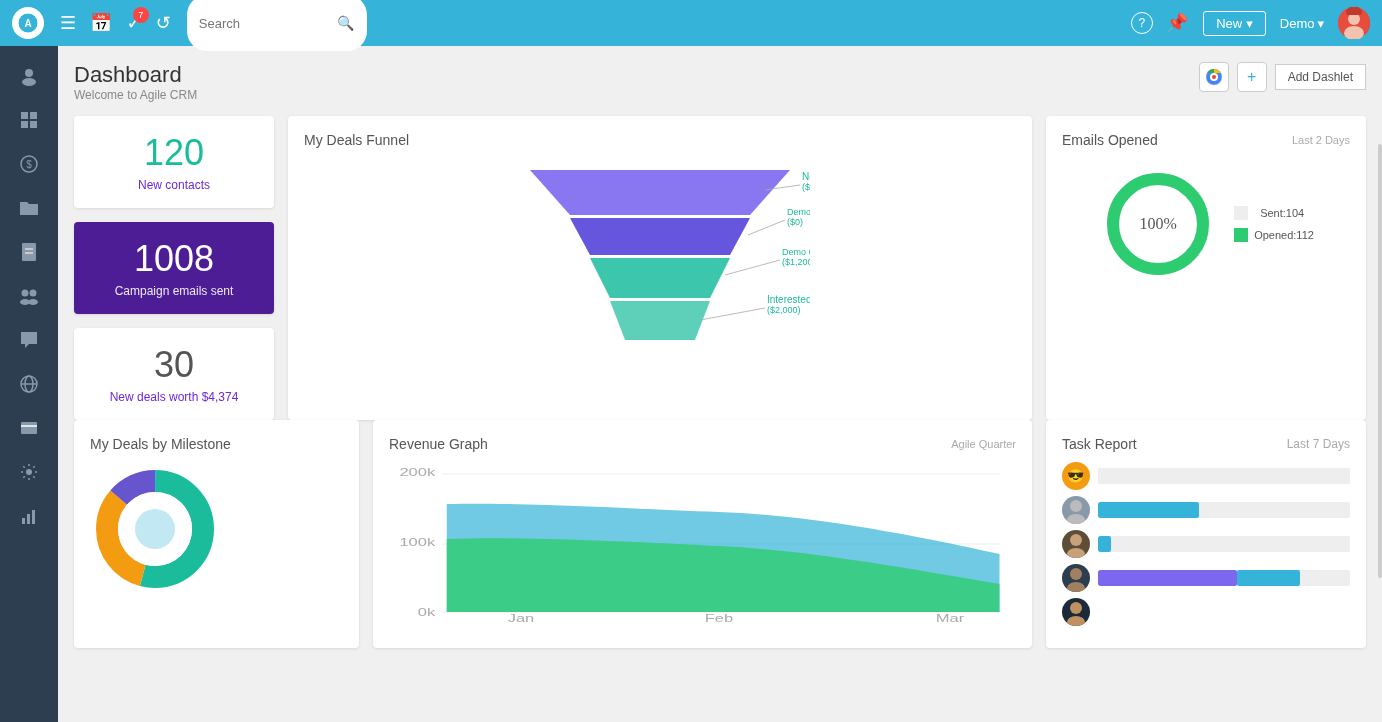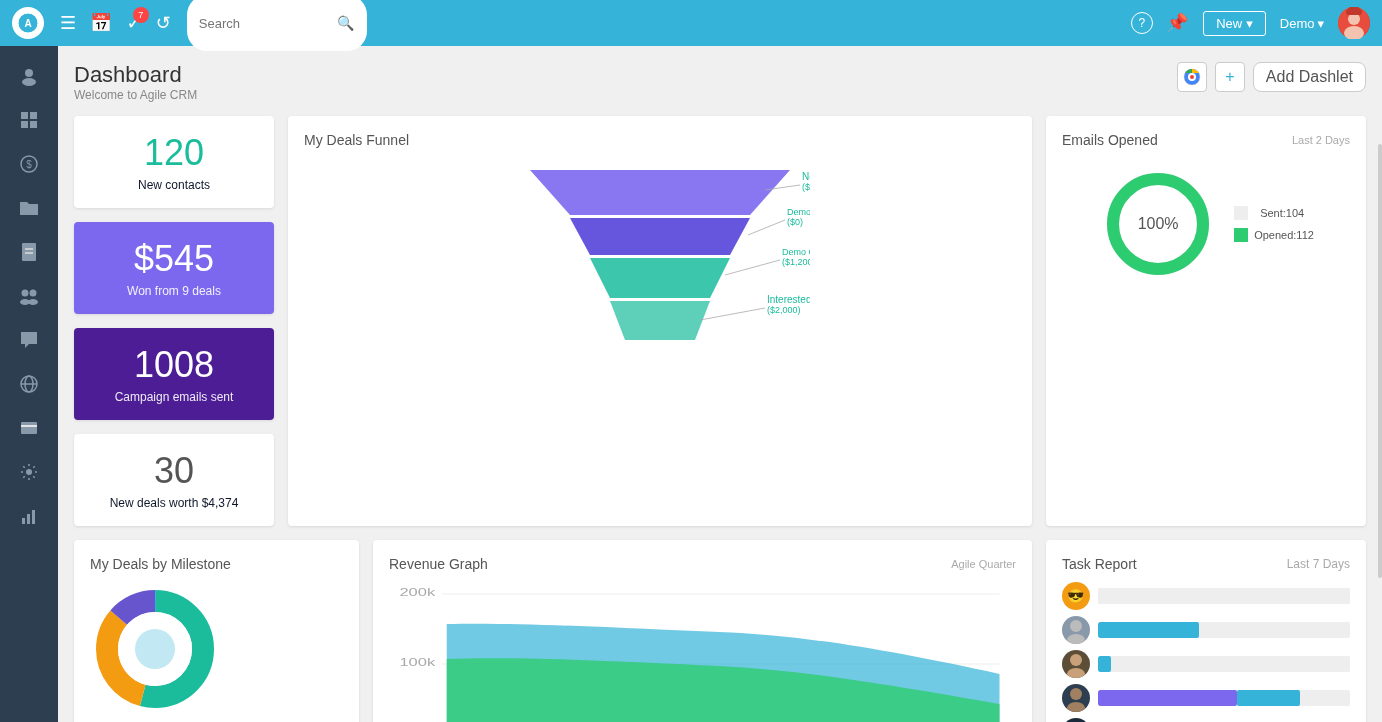--- a/index.html
+++ b/index.html
@@ -88,47 +88,47 @@
     .dash-title { font-size: 22px; color: #333; font-weight: 400; }
     .dash-subtitle { font-size: 12px; color: #888; }
     .dash-header-right { display: flex; align-items: center; gap: 8px; }
     .dash-chrome-btn {
       width: 30px; height: 30px; border-radius: 4px;
       border: 1px solid #ccc; background: white;
       display: flex; align-items: center; justify-content: center; cursor: pointer;
     }
     .dash-add-btn {
       background: white; border: 1px solid #ccc;
-      padding: 5px 12px; border-radius: 8px; font-size: 16px;
+      padding: 5px 12px; border-radius: 0; font-size: 12px;
       cursor: pointer; display: flex; align-items: center; gap: 5px; color: #555;
     }
 
     
-    .widget-row { display: flex; gap: 14px; margin-bottom: 14px; }
+    .widget-row { display: flex; gap: 14px; }
 
     .widget {
       background: white; border-radius: 4px; padding: 16px;
       box-shadow: 0 1px 3px rgba(0,0,0,0.1);
     }
 
     
     .stats-col { display: flex; flex-direction: column; gap: 14px; width: 200px; flex-shrink: 0; }
     .stat-widget {
       background: white; border-radius: 4px; padding: 16px 20px;
       box-shadow: 0 1px 3px rgba(0,0,0,0.1);
       text-align: center; min-height: 88px;
       display: flex; flex-direction: column; justify-content: center;
     }
     .stat-widget.purple { background: #7b68ee; }
     .stat-widget.blue { background: #4c1d95; }
     .stat-num { font-size: 36px; font-weight: 300; }
     .stat-num.cyan { color: #1abc9c; }
     .stat-num.white { color: white; }
     .stat-num.gray { color: #555; }
-    .stat-label { font-size: 12px; color: #0f172a; margin-top: 4px; }
+    .stat-label { font-size: 12px; color: #6d28d9; margin-top: 4px; }
     .stat-label.white { color: rgba(255,255,255,0.9); }
 
     
     .funnel-widget { flex: 1; min-height: 200px; }
     .funnel-title { font-size: 14px; color: #555; margin-bottom: 12px; font-weight: 500; }
 
     
     .emails-widget { width: 320px; flex-shrink: 0; }
     .widget-title { font-size: 14px; color: #555; font-weight: 500; }
 
@@ -306,24 +306,20 @@
     </div>
   </div>
 
   <div class="widget-row">
 
     <div class="stats-col">
       <div class="stat-widget">
         <div class="stat-num cyan">120</div>
         <div class="stat-label">New contacts</div>
       </div>
-      <div class="stat-widget purple">
-        <div class="stat-num white">$545</div>
-        <div class="stat-label white">Won from 9 deals</div>
-      </div>
       <div class="stat-widget blue">
         <div class="stat-num white">1008</div>
         <div class="stat-label white">Campaign emails sent</div>
       </div>
       <div class="stat-widget">
         <div class="stat-num gray">30</div>
         <div class="stat-label">New deals worth $4,374</div>
       </div>
     </div>
 
@@ -355,21 +351,21 @@
         </svg>
       </div>
     </div>
 
     <div class="widget emails-widget">
       <div style="display:flex; justify-content:space-between; align-items:center; margin-bottom:16px;">
         <span class="widget-title">Emails Opened</span>
         <span style="font-size:11px; color:#aaa;">Last 2 Days</span>
       </div>
       <div class="donut-container">
-        <div style="position:relative; width:120px; height:120px;">
+        <div style="position:relative; width:120px; height:120px;font-family:Liberation Serif, serif;">
           <svg width="120" height="120" viewBox="0 0 120 120">
             <circle cx="60" cy="60" r="45" fill="none" stroke="#eee" stroke-width="12"></circle>
             <circle cx="60" cy="60" r="45" fill="none" stroke="#2ecc71" stroke-width="12" stroke-dasharray="283" stroke-dashoffset="0" transform="rotate(-90 60 60)"></circle>
           </svg>
           <div style="position:absolute; top:50%; left:50%; transform:translate(-50%,-50%); text-align:center;">
             <div style="font-size:16px; color:#555; font-weight:500;">100%</div>
           </div>
         </div>
         <div style="margin-left:16px; display:flex; flex-direction:column; gap:8px;">
           <div style="display:flex; align-items:center; gap:12px;">

